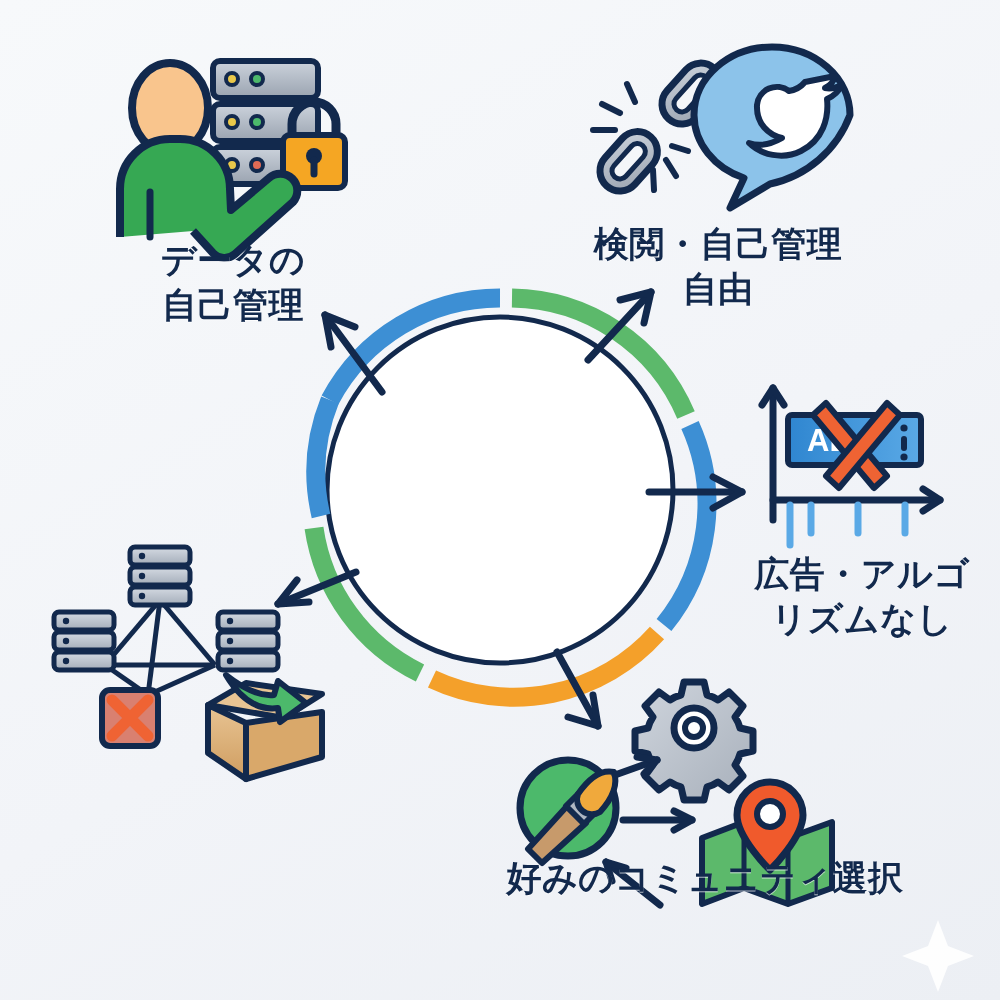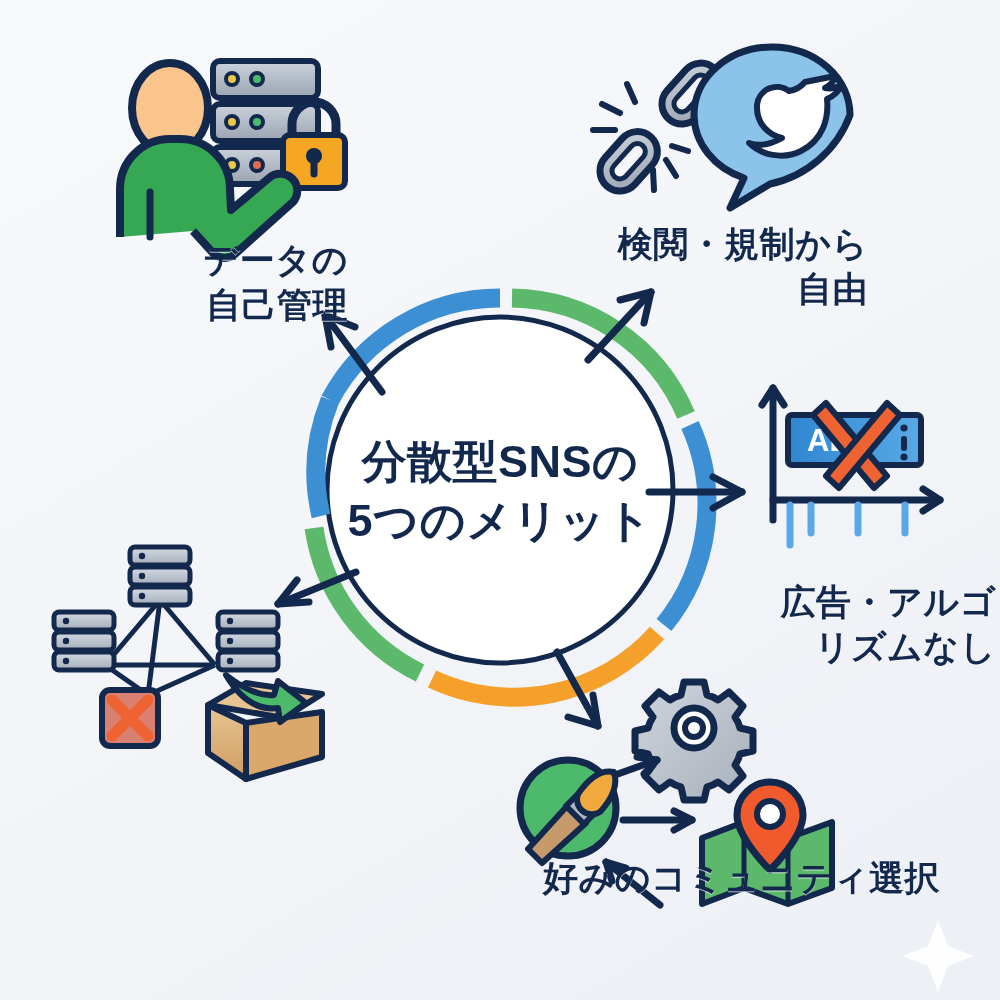--- a/index.html
+++ b/index.html
@@ -15,27 +15,27 @@
     background: linear-gradient(150deg, #f7f9fb 0%, #f2f4f8 55%, #eceff4 100%);
   }
   svg.layer { position: absolute; inset: 0; width: 1000px; height: 1000px; }
 
   .label {
     position: absolute;
     color: #12294d;
     font-weight: 700;
     line-height: 1.28;
     letter-spacing: 0.5px;
-    text-align: right;
+    text-align: center;
     white-space: pre-line;
     text-shadow: 0 1px 0 rgba(255,255,255,0.65);
   }
   #lbl-data      { left: 118px; top: 238px;  width: 230px; font-size: 35px; }
   #lbl-freedom   { left: 568px; top: 222px;  width: 300px; font-size: 35px; }
-  #lbl-ads       { left: 728px; top: 552px;  width: 268px; font-size: 35px; margin-top: 28px; }
+  #lbl-ads       { left: 728px; top: 552px;  width: 268px; font-size: 35px; }
   #lbl-risk      { left: 58px;  top: 772px;  width: 270px; font-size: 35px; }
   #lbl-community { left: 470px; top: 856px;  width: 470px; font-size: 35px; }
 
   #center-title {
     position: absolute;
     left: 310px; top: 432px;
     width: 380px;
     text-align: center;
     color: #12294d;
     font-size: 45px;
@@ -307,24 +307,22 @@
         <g>
           <path d="M 660 905 L 606 862"></path>
           <path d="M 606 862 L 626 868 M 606 862 L 612 881"></path>
         </g>
       </g>
     </g>
 
     <path d="M 938 920 l 10 26 l 26 10 l -26 10 l -10 26 l -10 -26 l -26 -10 l 26 -10 z" fill="#ffffff" opacity="0.9"></path>
   </svg>
 
-  <div id="center-title" class="center-title">分散型SNSの
-5つのメリット</div>
 
   <div id="lbl-data" class="label">データの
 自己管理</div>
-  <div id="lbl-freedom" class="label">検閲・規制から
+  <div id="lbl-freedom" class="label">検閲・自己管理
 自由</div>
   <div id="lbl-ads" class="label">広告・アルゴ
 リズムなし</div>
   <div id="lbl-community" class="label">好みのコミュニティ選択</div>
 
 </div>
 
 </body></html>

